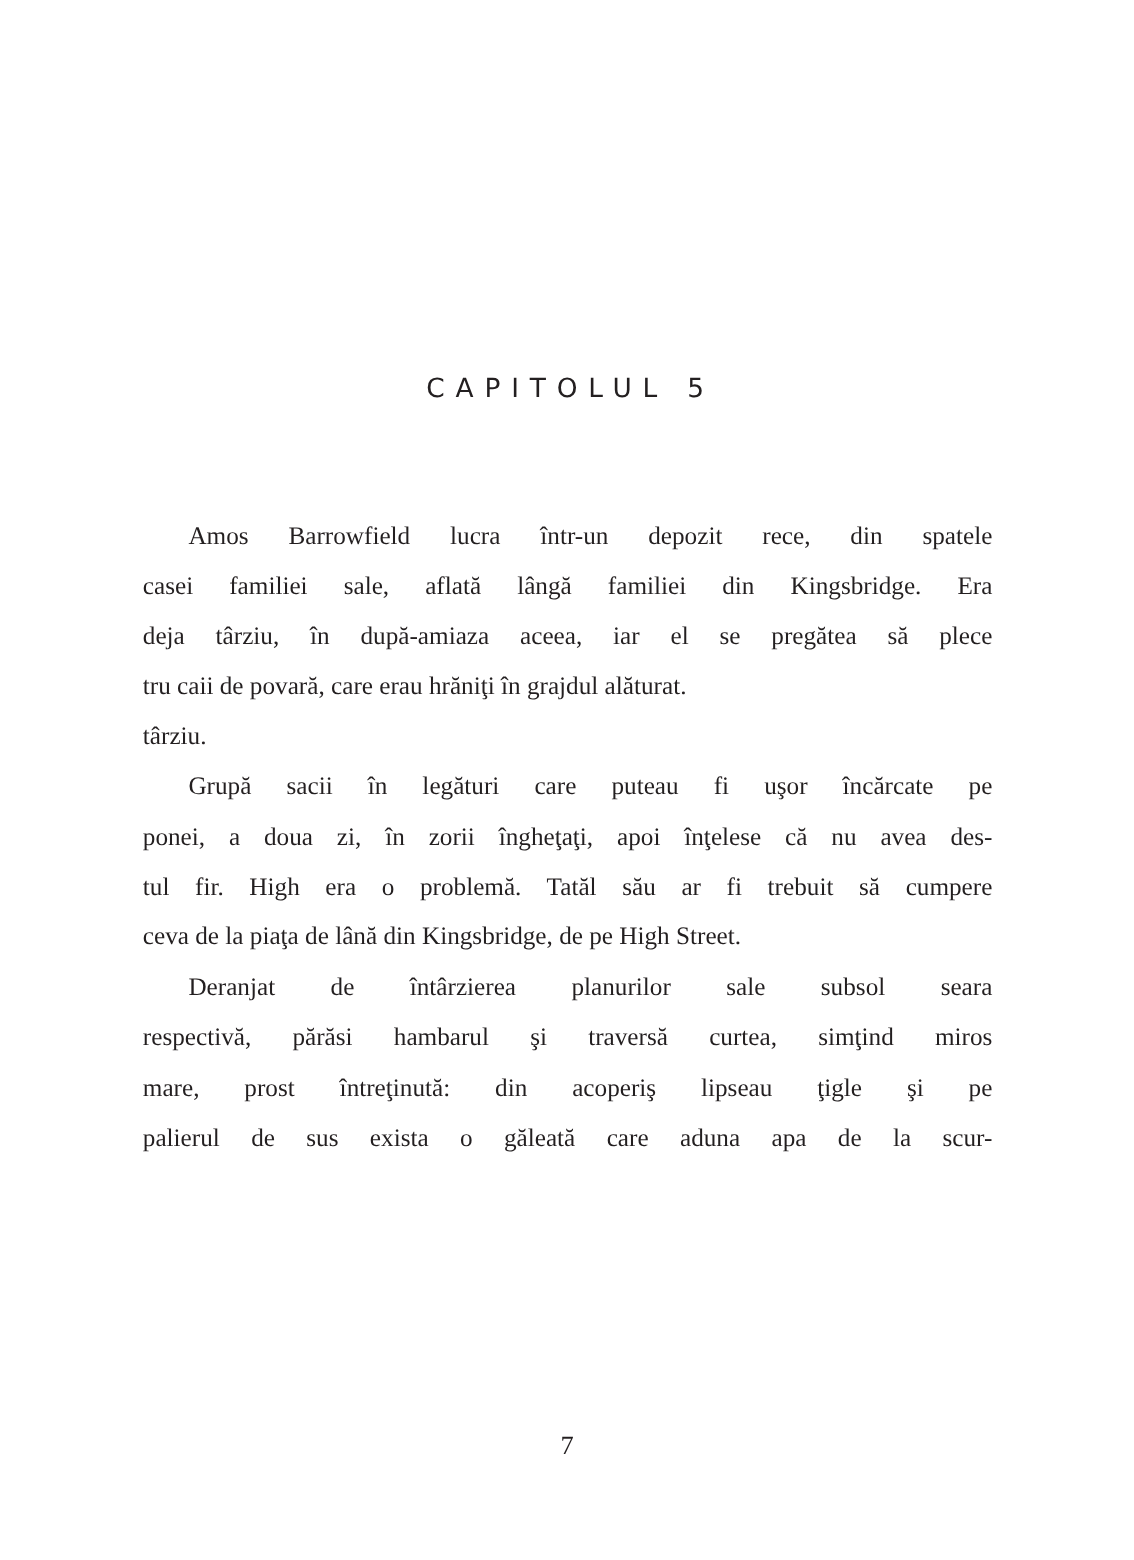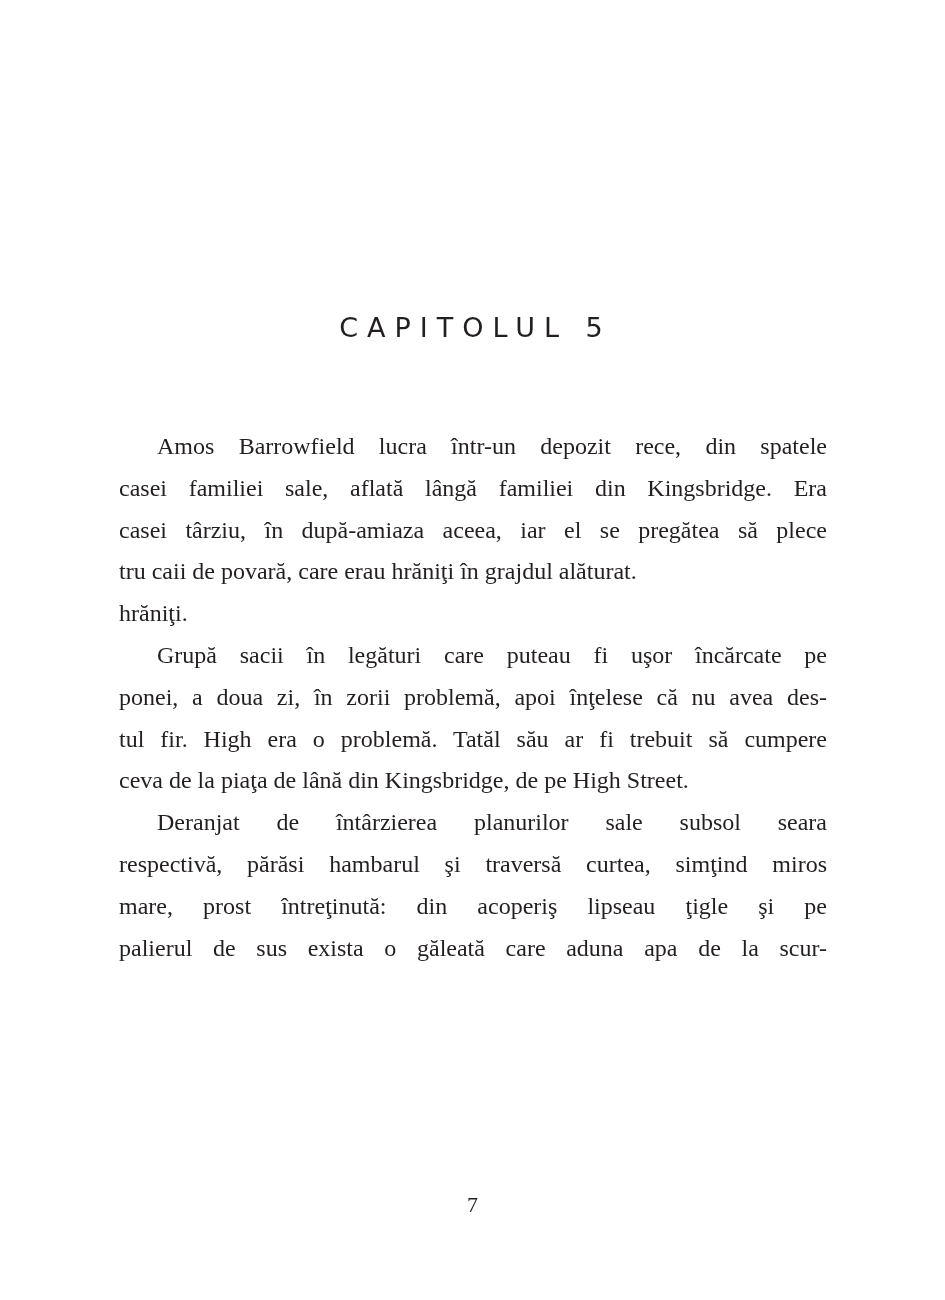--- a/index.html
+++ b/index.html
@@ -1,54 +1,54 @@
 <!DOCTYPE html>
 <html><head>
 <meta charset="utf-8">
 <style>
   html, body { margin: 0; padding: 0; background: #ffffff; }
   body { width: 945px; height: 1300px; position: relative; overflow: hidden; }
   .page { position: absolute; left: 0; top: 0; width: 945px; height: 1300px; background: #fff; }
   .chapter-title {
     position: absolute; top: 312px; left: 0; width: 945px; text-align: center;
-    font-family: "DejaVu Sans", sans-serif; font-size: 27px; letter-spacing: 9px;
+    font-family: "DejaVu Sans", sans-serif; font-size: 22px; letter-spacing: 9px;
     color: #231f20; font-weight: normal; padding-left: 6px; box-sizing: border-box;
   }
   .body-text {
     position: absolute; top: 426px; left: 119px; width: 708px;
-    font-family: "Liberation Serif", serif; font-size: 24px; line-height: 41.8px;
+    font-family: "Liberation Serif", serif; font-size: 21px; line-height: 41.8px;
     color: #231f20;
   }
   .line { display: block; white-space: nowrap; text-align: justify; text-align-last: justify; height: 41.8px; }
   .line.last { text-align-last: left; }
   .line.indent { padding-left: 38px; }
   .page-number {
     position: absolute; top: 1192px; left: 0; width: 945px; text-align: center;
     font-family: "Liberation Serif", serif; font-size: 22px; color: #231f20;
   }
 </style>
 </head>
 <body>
 
 <div class="page">
   <div class="chapter-title">CAPITOLUL 5</div>
 
   <div class="body-text">
     <div>
       <span class="line indent">Amos Barrowfield lucra într-un depozit rece, din spatele</span>
       <span class="line">casei familiei sale, aflată lângă familiei din Kingsbridge. Era</span>
-      <span class="line">casei târziu, în după-amiaza aceea, iar el se pregătea să plece</span>
+      <span class="line">deja târziu, în după-amiaza aceea, iar el se pregătea să plece</span>
       <span class="line last">tru caii de povară, care erau hrăniţi în grajdul alăturat.</span>
     </div>
     <div>
-      <span class="line last">hrăniţi.</span>
+      <span class="line last">târziu.</span>
     </div>
     <div>
       <span class="line indent">Grupă sacii în legături care puteau fi uşor încărcate pe</span>
-      <span class="line">ponei, a doua zi, în zorii problemă, apoi înţelese că nu avea des-</span>
+      <span class="line">ponei, a doua zi, în zorii îngheţaţi, apoi înţelese că nu avea des-</span>
       <span class="line">tul fir. High era o problemă. Tatăl său ar fi trebuit să cumpere</span>
       <span class="line last">ceva de la piaţa de lână din Kingsbridge, de pe High Street.</span>
     </div>
     <div>
       <span class="line indent">Deranjat de întârzierea planurilor sale subsol seara</span>
       <span class="line">respectivă, părăsi hambarul şi traversă curtea, simţind miros</span>
       <span class="line">mare, prost întreţinută: din acoperiş lipseau ţigle şi pe</span>
       <span class="line">palierul de sus exista o găleată care aduna apa de la scur-</span>
     </div>
   </div>

